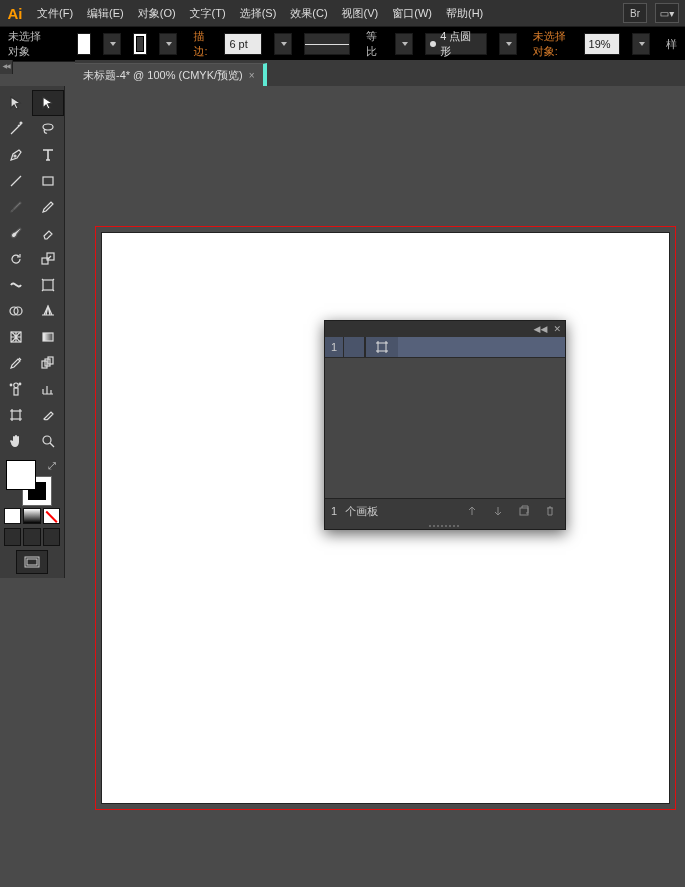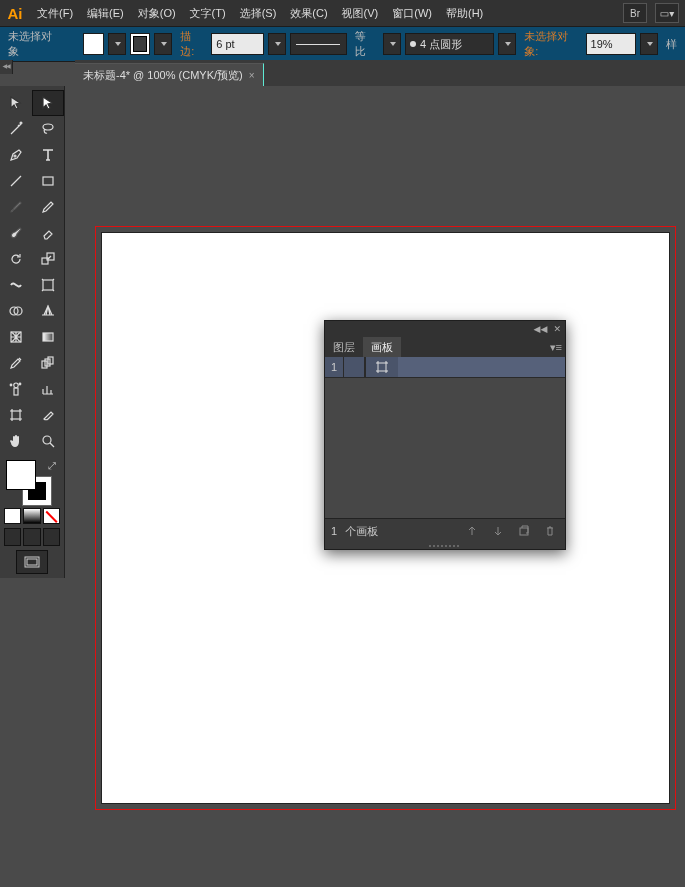--- a/index.html
+++ b/index.html
@@ -3,38 +3,38 @@
 <meta charset="utf-8">
 <style>
   html,body{margin:0;padding:0;width:685px;height:887px;background:#4a4a4a;font-family:"Microsoft YaHei","SimSun",Arial,sans-serif;font-size:11px;color:#ddd;overflow:hidden}
   
   .menubar{height:26px;background:#323232;display:flex;align-items:center;border-bottom:1px solid #1c1c1c}
   .app-logo{width:30px;height:26px;display:flex;align-items:center;justify-content:center;color:#ff9a00;font-weight:bold;font-size:15px;font-family:Arial}
   .menu-item{padding:0 7px;height:26px;line-height:26px;cursor:default;color:#ddd}
   .menubar-right{margin-left:auto;display:flex;align-items:flex-start;gap:8px;padding-right:6px}
   .sq-btn{width:22px;height:18px;background:#2a2a2a;border:1px solid #555;display:flex;align-items:center;justify-content:center;font-size:10px;color:#ccc}
   
-  .optbar{height:34px;background:#0c4a6e;border-bottom:1px solid #1c1c1c;display:flex;align-items:center;padding:0 4px;gap:4px}
+  .optbar{height:34px;background:#000000;border-bottom:1px solid #1c1c1c;display:flex;align-items:center;padding:0 4px;gap:12px}
   .opt-label{color:#bbb;padding:0 4px}
   .opt-accent{color:#d87c2a}
   .swatch{width:20px;height:20px;border:1px solid #1c1c1c;display:inline-block}
   .swatch.fill{background:#fff}
   .swatch.stroke{background:#3c3c3c;box-shadow:inset 0 0 0 2px #fff,inset 0 0 0 3px #000}
   .dd{height:20px;background:#2e2e2e;border:1px solid #1a1a1a;display:flex;align-items:center;padding:0 4px;gap:4px;color:#ddd}
   .dd .caret{width:0;height:0;border-left:3px solid transparent;border-right:3px solid transparent;border-top:4px solid #bbb;margin-left:2px}
   .dd.white{background:#e9e9e9;color:#222}
   .linebox{width:60px;height:20px;background:#2e2e2e;border:1px solid #1a1a1a;display:flex;align-items:center;justify-content:center}
   .linebox .ln{width:44px;height:0;border-top:1px solid #ddd}
   .dot{width:6px;height:6px;border-radius:50%;background:#ddd}
   
   .main{position:absolute;top:60px;left:0;right:0;bottom:0}
   .panel-strip{position:absolute;left:0;top:0;width:12px;background:#3a3a3a;border-right:1px solid #222;height:14px}
   .panel-strip::before{content:"\25C0\25C0";font-size:6px;color:#999;display:block;text-align:center;line-height:12px;letter-spacing:-1px}
   .tabbar{position:absolute;left:75px;top:0;right:0;height:26px;background:#3a3a3a;border-bottom:1px solid #222;display:flex;align-items:flex-end}
-  .tab{height:22px;background:#4a4a4a;padding:0 8px;display:flex;align-items:center;gap:6px;color:#ddd;border-top:1px solid #555;border-right:1px solid #5eead4}
+  .tab{height:22px;background:#4a4a4a;padding:0 8px;display:flex;align-items:center;gap:6px;color:#ddd;border-top:1px solid #555;border-right:4px solid #5eead4}
   .tab .x{color:#aaa;font-size:10px;cursor:default}
   .canvas-area{position:absolute;left:75px;top:26px;right:0;bottom:0;background:#4a4a4a}
   .artboard-frame{position:absolute;left:20px;top:140px;width:579px;height:582px;border:1px solid #e01010;background:#4a4a4a}
   .artboard{position:absolute;left:6px;top:6px;right:6px;bottom:6px;background:#fff;box-shadow:0 0 0 1px #222}
   
   .toolbox{position:absolute;left:0;top:26px;width:64px;background:#3c3c3c;border-right:1px solid #222;padding-top:4px}
   .toolrow{display:flex}
   .tool{width:30px;height:24px;display:flex;align-items:center;justify-content:center;border:1px solid transparent;color:#ddd}
   .tool.sel{background:#2a2a2a;border:1px solid #111}
   .tool svg{width:16px;height:16px;stroke:#ddd;fill:none;stroke-width:1.2}
@@ -368,25 +368,20 @@
           <rect x="3" y="3" width="10" height="6"></rect>
         </svg>
       </div>
   </div>
 
   <div class="panel">
     <div class="p-head">
       <span class="ico">◀◀</span>
       <span class="ico">✕</span>
     </div>
-    <div class="p-tabs">
-      <div class="p-tab">图层</div>
-      <div class="p-tab active">画板</div>
-      <div class="p-menu">▾≡</div>
-    </div>
     <div class="p-body">
       <div class="p-row">
         <div class="idx">1</div>
         <div class="gap"></div>
         <div class="crop">
             <svg viewBox="0 0 14 14">
               <rect x="3" y="3" width="8" height="8"></rect>
               <path d="M3 1v2M11 1v2M3 13v-2M11 13v-2M1 3h2M1 11h2M13 3h-2M13 11h-2"></path>
             </svg>
           </div>

